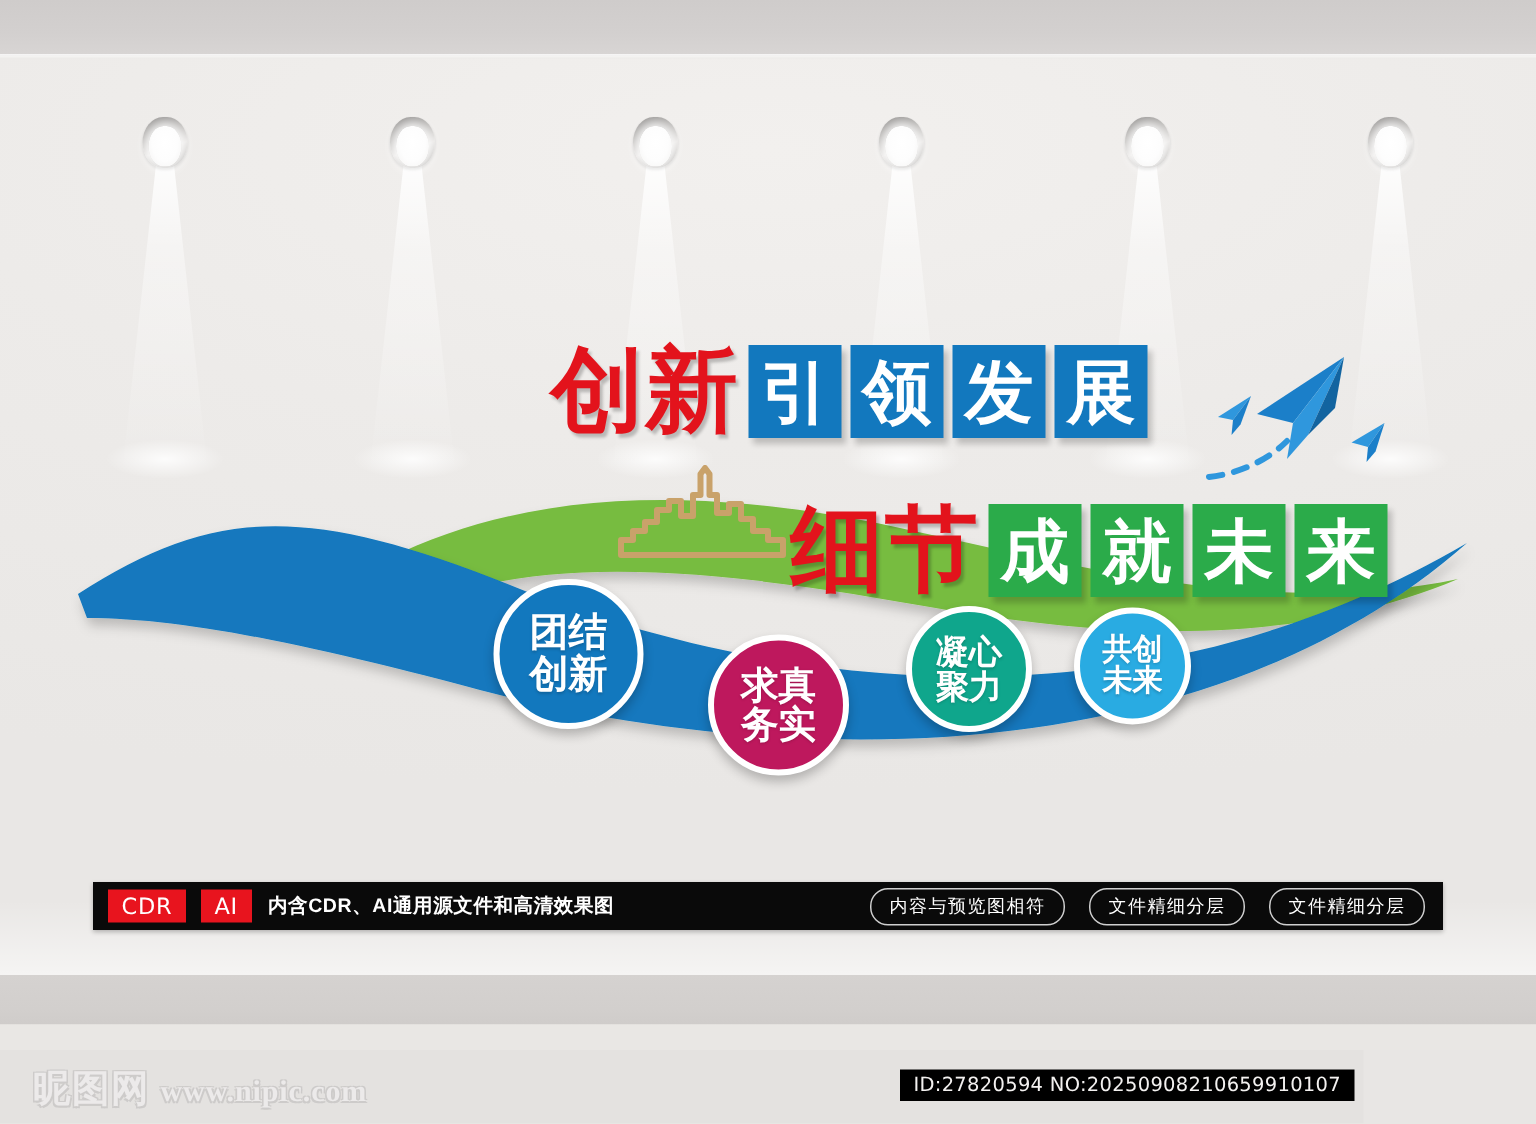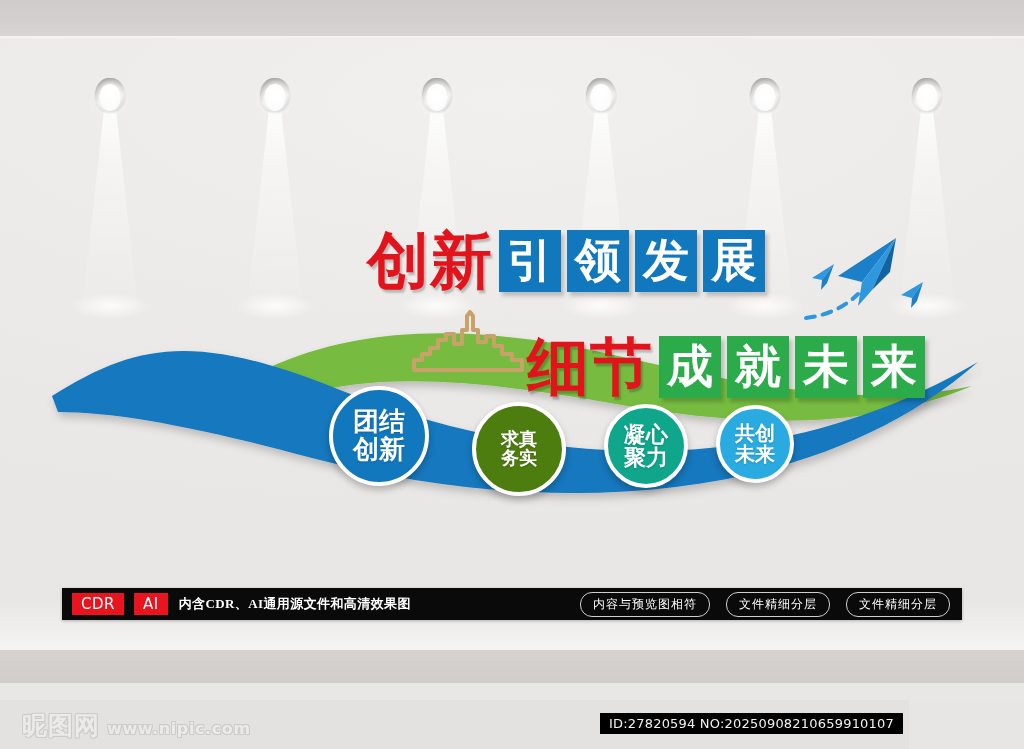--- a/index.html
+++ b/index.html
@@ -103,21 +103,21 @@
     position:absolute; border-radius:50%;
     display:flex; flex-direction:column; align-items:center; justify-content:center;
     color:#fff; font-weight:700; line-height:1.06;
     border:4px solid #ffffff;
     box-shadow: 0 4px 7px rgba(0,0,0,.24);
     text-shadow: 0 1px 2px rgba(0,0,0,.18);
     font-family:"DejaVu Sans","Liberation Sans",sans-serif;
     text-align:center;
   }
   .c1 { left:329px; top:386px; width:100px; height:100px; background:#1278be; font-size:26px; }
-  .c2 { left:472px; top:402px; width:94px;  height:94px;  background:#4d7c0f; font-size:18px; }
+  .c2 { left:472px; top:423px; width:94px;  height:94px;  background:#be185d; font-size:25px; }
   .c3 { left:604px; top:404px; width:84px;  height:84px;  background:#0fa68c; font-size:22px; }
   .c4 { left:716px; top:405px; width:78px;  height:78px;  background:#29abe2; font-size:20px; }
 
   
   .blackbar {
     position:absolute; left:62px; top:588px; width:900px; height:32px;
     background:#0a0a0a;
     display:flex; align-items:center;
     box-shadow: 0 1px 3px rgba(0,0,0,.25);
   }
@@ -143,28 +143,28 @@
   }
   .wm {
     position:absolute; left:22px; top:9px;
     display:flex; align-items:baseline; gap:7px;
     color:#eceaea; font-size:25px; font-weight:700;
     text-shadow:
       -1px -1px 0 #cdcbca, 1px -1px 0 #cdcbca,
       -1px  1px 0 #cdcbca, 1px  1px 0 #cdcbca;
     letter-spacing:1px;
   }
-  .wm .url { font-size:16px; letter-spacing:.6px; }
+  .wm .url { font-size:20px; letter-spacing:.6px;font-family:Liberation Serif, serif; }
   .idbadge {
     position:absolute; right:6px; top:13px;
     background:#000000; color:#f3f1f0; font-size:13px;
     padding:3px 9px; letter-spacing:.2px; white-space:nowrap;
   }
 
-  .cn { font-family:Liberation Serif, serif; }
+  .cn { font-family:Liberation Sans, sans-serif; }
 </style>
 </head>
 <body>
 
 <div class="canvas">
 
   <div class="room">
     <div class="ceiling-strip"></div>
     <div class="ceiling-edge"></div>
     <div class="wall"></div>

